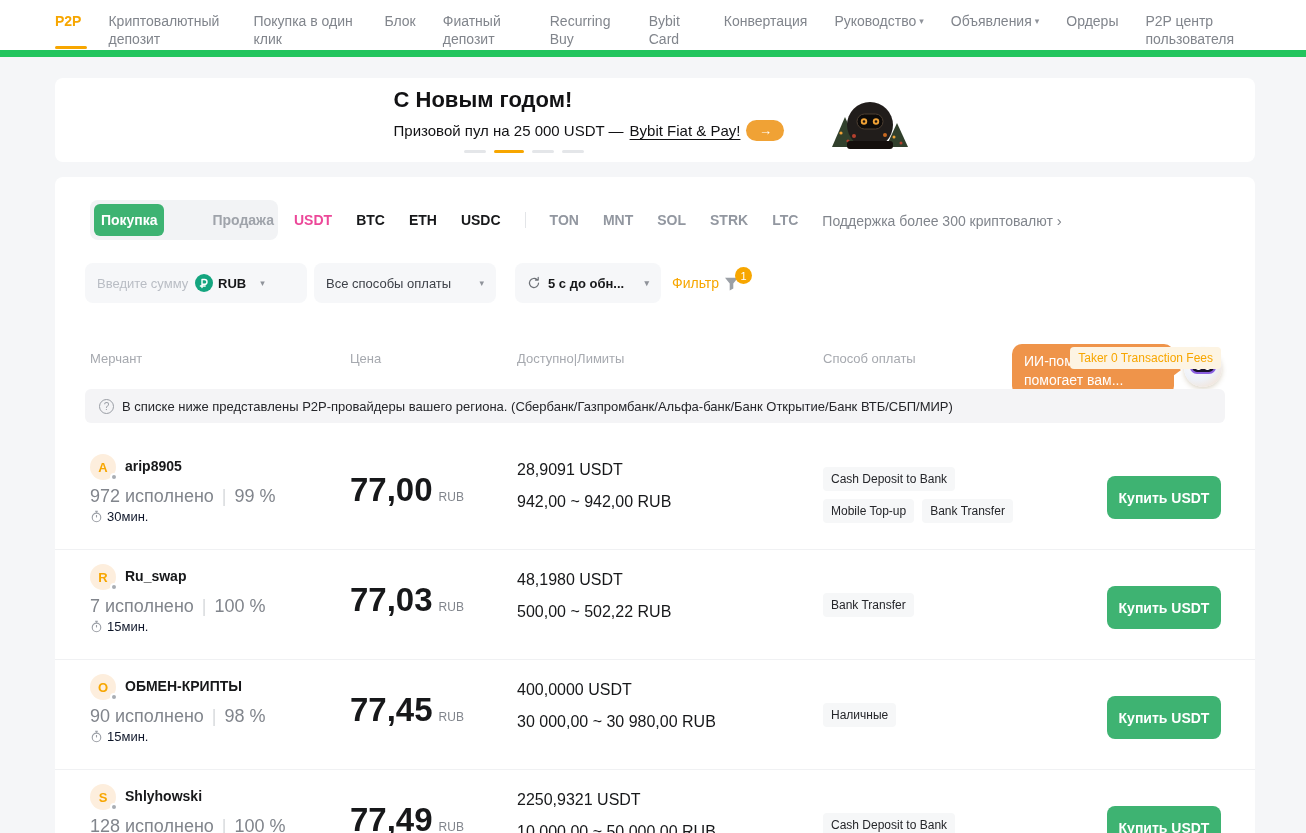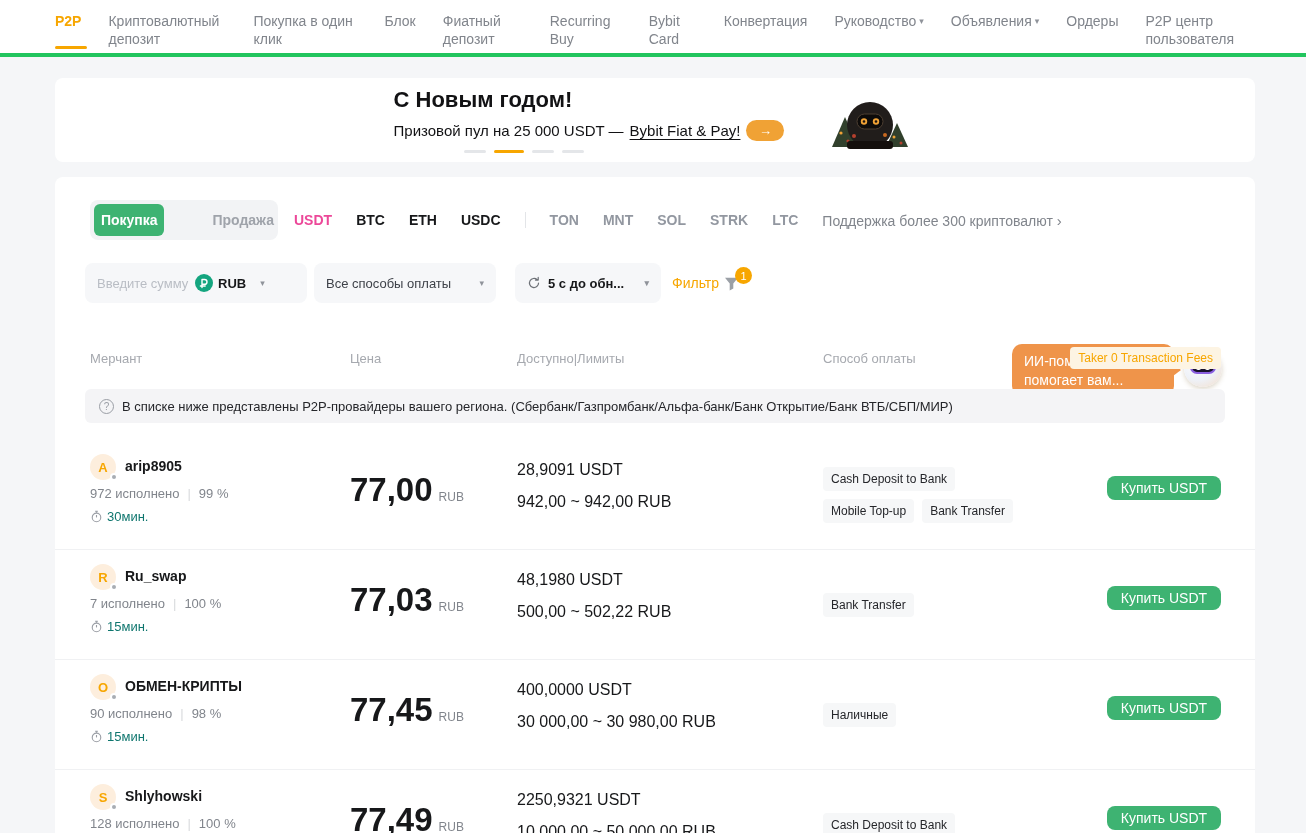--- a/index.html
+++ b/index.html
@@ -1,21 +1,21 @@
 <!DOCTYPE html>
 <html><head>
 <meta charset="utf-8">
 <style>
   * { margin:0; padding:0; box-sizing:border-box; }
   html,body { width:1306px; height:833px; overflow:hidden; }
   body { font-family:"Liberation Sans", sans-serif; background:#f5f6f8; color:#17181a; }
   #screen { position:relative; width:1306px; height:833px; }
 
   
-  .topnav { position:absolute; top:0; left:0; width:1306px; height:57px; background:#fff; border-bottom:4px solid #22c55e; }
+  .topnav { position:absolute; top:0; left:0; width:1306px; height:57px; background:#fff; border-bottom:7px solid #22c55e; }
   .nav-items { position:absolute; left:55px; top:13px; display:flex; gap:27px; align-items:flex-start; }
   .nav-item { font-size:14px; color:#81858c; line-height:1.28; cursor:pointer; white-space:normal; }
   .nav-item.active { color:#f7a600; font-weight:700; }
   .nav-underline { position:absolute; left:55px; top:46px; width:32px; height:3px; border-radius:2px; background:#f7a600; }
   .w118{width:118px}.w104{width:104px}.w80{width:80px}.w72{width:72px}.w48{width:48px}.w112{width:112px}
   .caret { font-size:9px; color:#8f939a; margin-left:3px; vertical-align:2px; }
 
   
   .card { position:absolute; left:55px; width:1200px; background:#fff; border-radius:8px; }
   .banner { top:78px; height:84px; }
@@ -79,31 +79,31 @@
 
   .notice { position:absolute; top:212px; left:30px; width:1140px; height:34px; background:#f4f4f6; border-radius:6px; display:flex; align-items:center; padding:0 14px; gap:8px; font-size:13px; color:#25262a; }
   .qicon { flex:none; width:15px; height:15px; border-radius:50%; border:1px solid #9a9ea5; color:#9a9ea5; font-size:10px; display:flex; align-items:center; justify-content:center; }
 
   .rows { position:absolute; top:263px; left:0; width:100%; }
   .mrow { position:relative; width:100%; height:110px; }
   .mrow.bline { border-bottom:1px solid #f0f1f3; }
   .avatar { position:absolute; left:35px; top:14px; width:26px; height:26px; border-radius:50%; background:#fdeedd; color:#f7a600; font-weight:700; font-size:13px; display:flex; align-items:center; justify-content:center; }
   .sdot { position:absolute; right:-2px; bottom:-1px; width:8px; height:8px; border-radius:50%; background:#a8adb3; border:2px solid #fff; }
   .mname { position:absolute; left:70px; top:18px; font-size:14px; font-weight:700; color:#17181a; cursor:pointer; }
-  .mstats { position:absolute; left:35px; top:46px; font-size:13px; color:#81858c; }
+  .mstats { position:absolute; left:35px; top:46px; font-size:18px; color:#81858c; }
   .mstats .sep { color:#d8dadd; margin:0 8px; }
-  .mtime { position:absolute; left:35px; top:69px; font-size:13px; color:#0f766e; display:flex; align-items:center; gap:4px; }
+  .mtime { position:absolute; left:35px; top:69px; font-size:13px; color:#0f172a; display:flex; align-items:center; gap:4px; }
   .mprice { position:absolute; left:295px; top:31px; }
   .pnum { font-size:33px; font-weight:700; color:#17181a;text-align:right; }
   .pcur { font-size:12px; color:#81858c; margin-left:6px; }
   .mavail { position:absolute; left:462px; top:21px; font-size:16px; font-weight:400; color:#17181a; }
   .mavail .lim { margin-top:14px; }
   .mpays { position:absolute; left:768px; top:0; height:100%; width:230px; display:flex; flex-wrap:wrap; align-content:center; gap:8px; }
   .ptag { background:#f6f7f8; border-radius:4px; padding:5px 8px; font-size:12px; color:#25262a; white-space:nowrap; height:24px; }
-  .buy { position:absolute; right:34px; top:36px; width:114px; height:24px; border:none; border-radius:8px; background:#3eb372; color:#fff; font-size:14px; font-weight:400; font-family:"Liberation Sans",sans-serif; cursor:pointer; }
+  .buy { position:absolute; right:34px; top:36px; width:114px; height:43px; border:none; border-radius:8px; background:#3eb372; color:#fff; font-size:14px; font-weight:700; font-family:"Liberation Sans",sans-serif; cursor:pointer; }
 
   svg { display:block; }
 </style>
 </head>
 <body>
 
 <div id="screen">
 
   <div class="topnav">
     <div class="nav-items">

